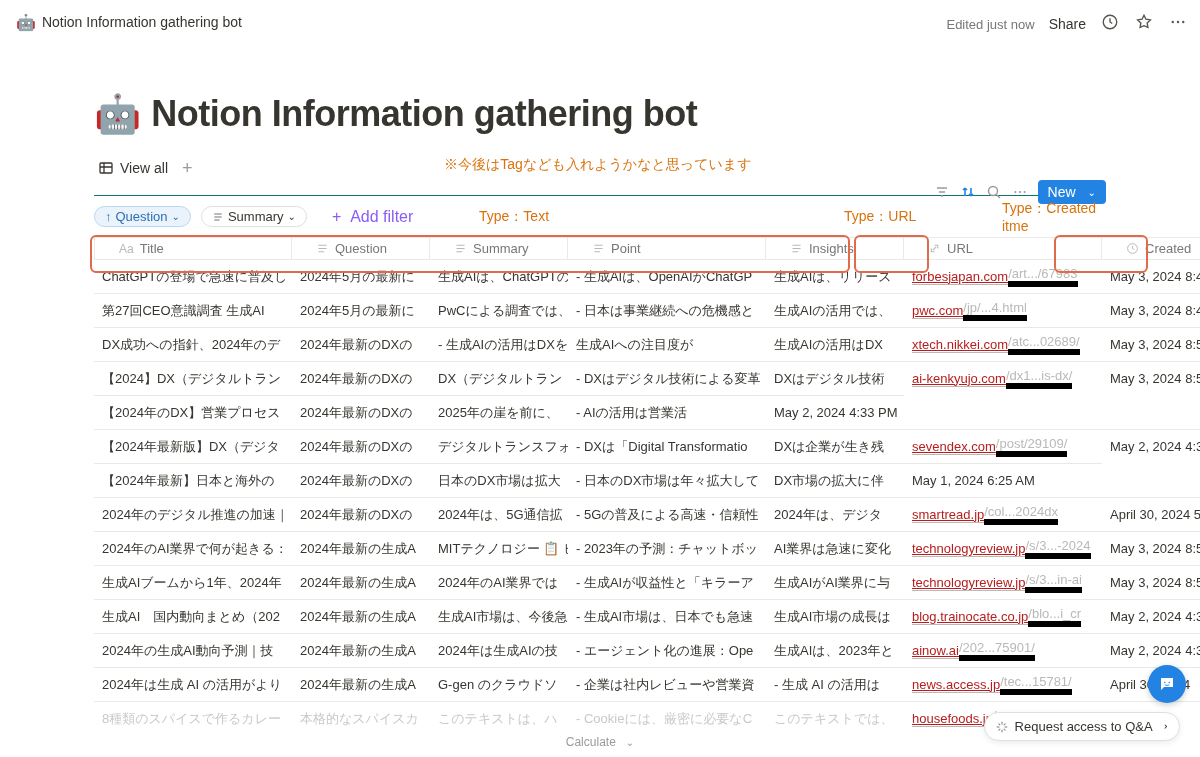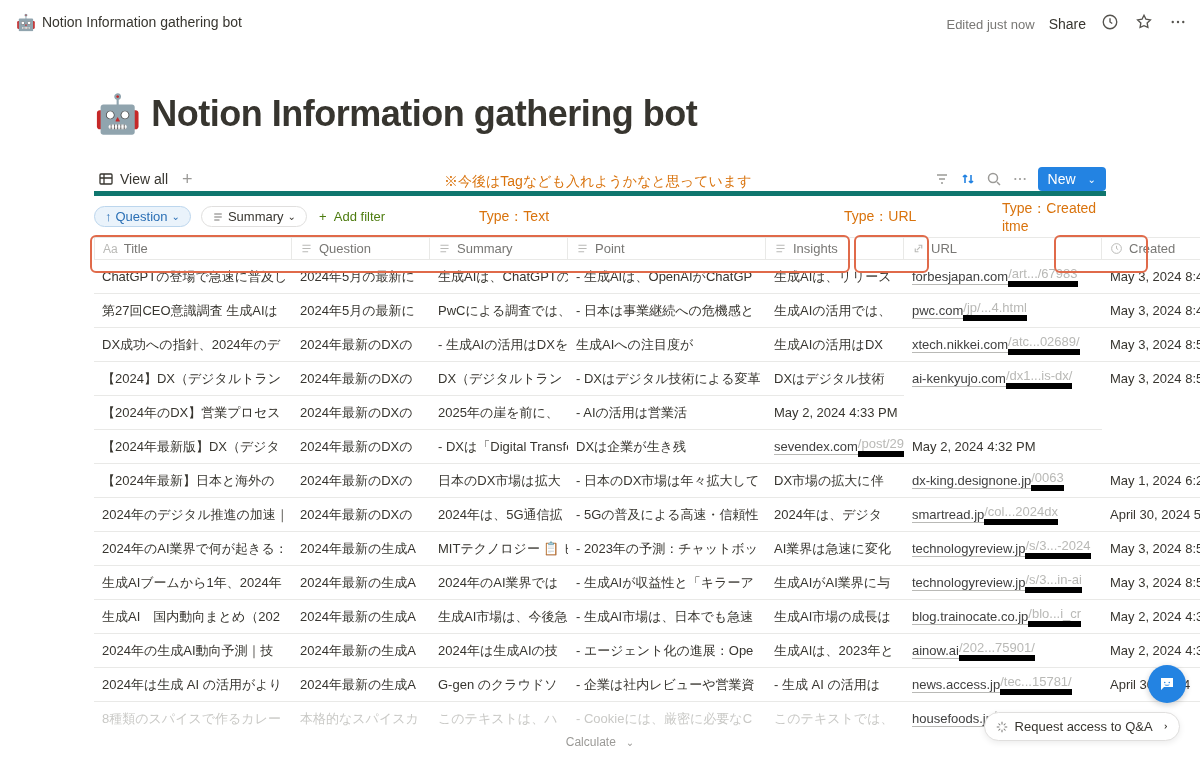--- a/index.html
+++ b/index.html
@@ -9,41 +9,41 @@
   .topbar-icon { font-size:16px; }
   .topbar-title { font-size:14px; color:#37352f; }
   .topbar-right { display:flex; align-items:flex-end; gap:14px; color:#787774; }
   .topbar-right .edited { font-size:13px; }
   .share { color:#37352f; }
   .icon-btn { width:20px; height:20px; display:flex; align-items:center; justify-content:center; cursor:pointer; color:#55534e; }
   .page-wrap { padding: 48px 94px 0 94px; }
   .page-title { display:flex; align-items:center; gap:10px; margin-bottom:20px; }
   .page-title .emoji { font-size:38px; }
   .page-title h1 { font-size:36px; font-weight:700; letter-spacing:-0.5px; }
-  .view-row { display:flex; align-items:flex-end; height:40px; border-bottom:5px solid #0f766e; position:relative;}
+  .view-row { display:flex; align-items:flex-start; height:40px; border-bottom:1px solid #0f766e; position:relative;flex-direction:column;}
   .view-left { display:flex; align-items:center; gap:6px; }
   .view-tab { display:flex; align-items:center; gap:6px; font-size:14px; font-weight:500; color:#37352f; padding:4px 4px; }
   .add-view { color:#9b9a97; font-size:18px; padding:0 4px;}
   .annot-center { color:#d9730d; font-size:14px; font-weight:500; position:absolute; left:350px;}
   .view-right { margin-left:auto; display:flex; align-items:center; gap:10px; }
   .small-grey { color:#9b9a97; display:flex; align-items:center;}
   .new-btn { background:#2383e2; color:#fff; border-radius:4px; padding:4px 10px; font-size:14px; display:flex; align-items:center; gap:12px; font-weight:500;}
   .filters-row { display:flex; align-items:center; gap:10px; padding:10px 0 6px 0; position:relative;}
   .pill { border:1px solid #e0dfde; border-radius:14px; padding:2px 10px; font-size:13px; display:flex; align-items:center; gap:4px; color:#37352f; cursor:pointer;}
   .pill-blue { border:1px solid #bcd6ed; background:#eaf3fb; color:#2a6fb5;}
-  .add-filter { color:#4d7c0f; font-size:13px; margin-left:2px;}
+  .add-filter { color:#8b5cf6; font-size:16px; margin-left:15px;}
   .annot-right { color:#d9730d; font-size:14px; font-weight:500; position:absolute; }
   .table-area { position:relative; margin-top:4px;}
   .cols { display:grid; grid-template-columns:198px 138px 138px 198px 138px 198px 140px; }
-  .th { border:1px solid #e9e9e7; border-left:none; border-bottom:none; padding:6px 8px; font-size:13px; color:#787774; display:flex; align-items:center; gap:6px; background:#fff; height:22px;}
+  .th { border:1px solid #e9e9e7; border-left:none; border-bottom:none; padding:6px 24px; font-size:13px; color:#787774; display:flex; align-items:center; gap:6px; background:#fff; height:22px;}
   .th:first-child{border-left:1px solid #e9e9e7;}
   .tr { display:grid; grid-template-columns:198px 138px 138px 198px 138px 198px 140px; }
   .td { border-top:1px solid #e9e9e7; padding:6px 8px; font-size:13px; white-space:nowrap; overflow:hidden; text-overflow:clip; height:34px; display:flex; align-items:center;}
   .url-cell { color:#787774; }
-  .url-cell .domain{ color:#404040; border-bottom:1px solid #b9b9b6;}
+  .url-cell .domain{ color:#b91c1c; border-bottom:1px solid #b9b9b6;text-decoration:underline;}
   .url-cell .path{ color:#b9b9b6; border-bottom:6px solid #000000;}
   .hl-red { border:2px solid #e06a4a; border-radius:6px; position:absolute; pointer-events:none;}
   .calc-row { text-align:center; color:#9b9a97; font-size:12px; padding:8px 0 0 0; position:absolute; bottom:8px; left:0; right:0;}
   .calc-row span{ display:inline-flex; align-items:center; gap:10px;}
   .qna { position:absolute; bottom:16px; right:20px; background:#fff; border:1px solid #e0dfde; border-radius:18px; padding:6px 12px 6px 10px; box-shadow:0 2px 6px rgba(0,0,0,0.08); display:flex; align-items:center; gap:6px; font-size:13px;}
   .chat-bubble{ position:absolute; bottom:54px; right:14px; width:38px;height:38px;border-radius:50%; background:#2383e2; display:flex;align-items:center;justify-content:center;color:#fff; box-shadow:0 2px 6px rgba(0,0,0,0.2);}
   svg { display:block; }
   .faded-row .td{ color:#c9c9c6;}
   .chev{font-size:10px;}
 </style>
@@ -204,21 +204,21 @@
           <div class="td">生成AIは、ChatGPTの</div>
           <div class="td">- 生成AIは、OpenAIがChatGP</div>
           <div class="td">生成AIは、リリース</div>
           <div class="td url-cell">
             <span class="domain">forbesjapan.com</span>
             <span class="path">/art.../67983</span>
           </div>
           <div class="td">May 3, 2024 8:44 PM</div>
         </div>
         <div class="tr">
-          <div class="td">第27回CEO意識調査 生成AIは</div>
+          <div class="td">第27回CEO意識調査 生成AI</div>
           <div class="td">2024年5月の最新に</div>
           <div class="td">PwCによる調査では、</div>
           <div class="td">- 日本は事業継続への危機感と</div>
           <div class="td">生成AIの活用では、</div>
           <div class="td url-cell">
             <span class="domain">pwc.com</span>
             <span class="path">/jp/...4.html</span>
           </div>
           <div class="td">May 3, 2024 8:43 PM</div>
         </div>
@@ -249,38 +249,35 @@
         <div class="tr">
           <div class="td">【2024年のDX】営業プロセス</div>
           <div class="td">2024年最新のDXの</div>
           <div class="td">2025年の崖を前に、</div>
           <div class="td">- AIの活用は営業活</div>
           <div class="td">May 2, 2024 4:33 PM</div>
         </div>
         <div class="tr">
           <div class="td">【2024年最新版】DX（デジタ</div>
           <div class="td">2024年最新のDXの</div>
+          <div class="td">デジタルトランスフォ</div>
           <div class="td">- DXは「Digital Transformatio</div>
           <div class="td">DXは企業が生き残</div>
           <div class="td url-cell">
             <span class="domain">sevendex.com</span>
             <span class="path">/post/29109/</span>
           </div>
           <div class="td">May 2, 2024 4:32 PM</div>
         </div>
         <div class="tr">
           <div class="td">【2024年最新】日本と海外の</div>
           <div class="td">2024年最新のDXの</div>
           <div class="td">日本のDX市場は拡大</div>
           <div class="td">- 日本のDX市場は年々拡大して</div>
           <div class="td">DX市場の拡大に伴</div>
-          <div class="td url-cell">
-            <span class="domain">dx-king.designone.jp</span>
-            <span class="path">/0063</span>
-          </div>
           <div class="td">May 1, 2024 6:25 AM</div>
         </div>
         <div class="tr">
           <div class="td">2024年のデジタル推進の加速｜</div>
           <div class="td">2024年最新のDXの</div>
           <div class="td">2024年は、5G通信拡</div>
           <div class="td">- 5Gの普及による高速・信頼性</div>
           <div class="td">2024年は、デジタ</div>
           <div class="td url-cell">
             <span class="domain">smartread.jp</span>

